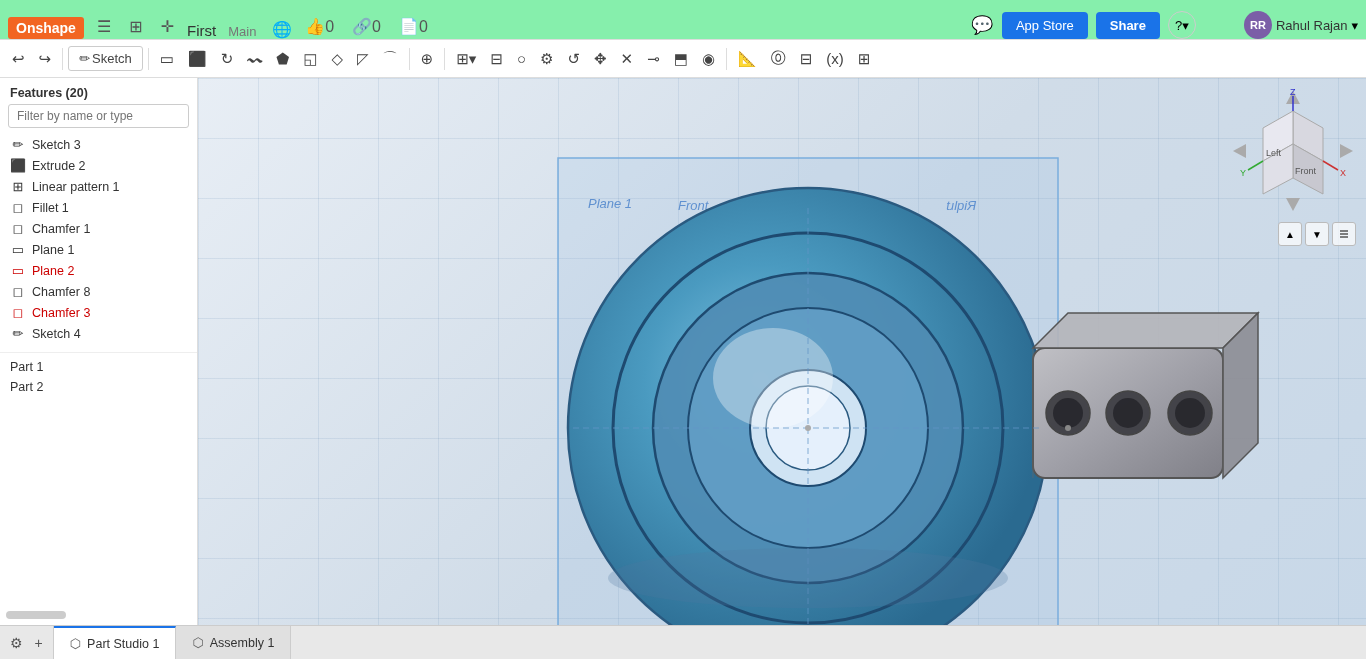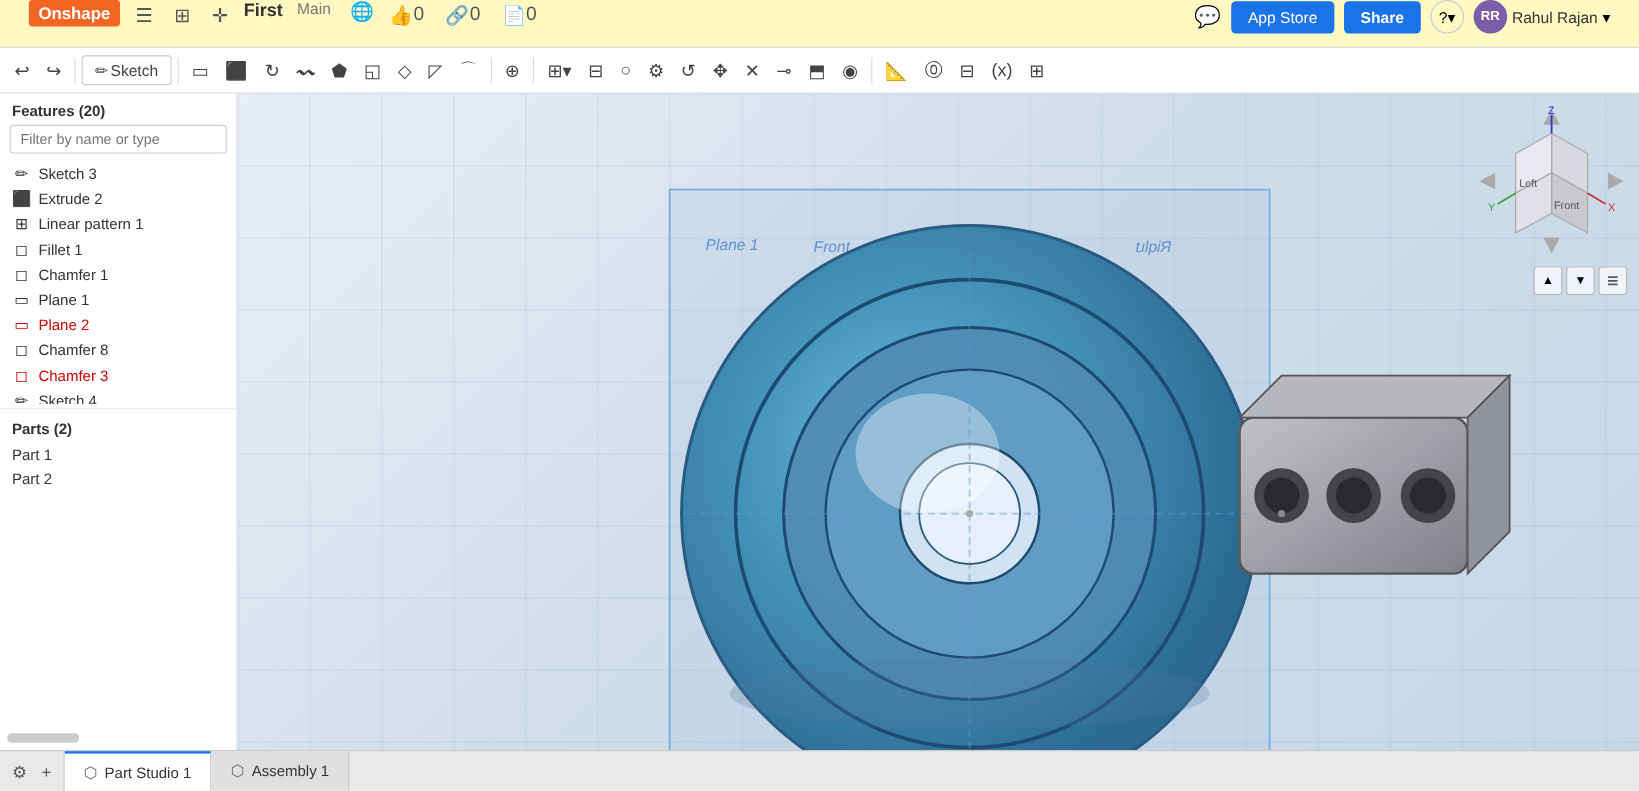--- a/index.html
+++ b/index.html
@@ -1,25 +1,25 @@
 <!DOCTYPE html>
 <html><head>
   <meta charset="utf-8">
   <style>
     * { box-sizing: border-box; margin: 0; padding: 0; }
     body { font-family: 'Segoe UI', Arial, sans-serif; font-size: 13px; background: #f0f0f0; overflow: hidden; width: 1366px; height: 659px; display: flex; flex-direction: column; }
 
     
     .top-nav {
       height: 40px;
-      background: #fef9c3;
+      background: #86efac;
       border-bottom: 1px solid #ddd;
       display: flex;
-      align-items: flex-start;
-      padding: 0 24px;
+      align-items: flex-end;
+      padding: 0 8px;
       gap: 8px;
       flex-shrink: 0;
     }
     .onshape-logo {
       background: #f26522;
       color: #fff;
       font-weight: bold;
       font-size: 14px;
       padding: 3px 8px;
       border-radius: 3px;
@@ -29,21 +29,21 @@
       background: none;
       border: none;
       cursor: pointer;
       padding: 3px 5px;
       font-size: 16px;
       color: #555;
       display: flex;
       align-items: center;
     }
     .nav-doc-name {
-      font-weight: bold;
+      font-weight: normal;
       font-size: 15px;
       color: #333;
     }
     .nav-doc-branch {
       font-size: 13px;
       color: #777;
       margin-left: 4px;
     }
     .nav-globe { font-size: 16px; color: #555; margin-left: 8px; cursor: pointer; }
     .nav-spacer { flex: 1; }
@@ -79,21 +79,21 @@
       align-items: center;
       justify-content: center;
       font-size: 13px;
     }
     .avatar-area { display: flex; align-items: center; gap: 4px; cursor: pointer; }
     .avatar-circle {
       width: 28px; height: 28px;
       background: #7b5ea7;
       border-radius: 50%;
       display: flex; align-items: center; justify-content: center;
-      color: #fff; font-size: 11px; font-weight: bold;
+      color: #fff; font-size: 11px; font-weight: bold; margin-left: 40px;
     }
     .avatar-name { font-size: 13px; color: #333; }
 
     
     .toolbar {
       height: 38px;
       background: #fff;
       border-bottom: 1px solid #ddd;
       display: flex;
       align-items: center;
@@ -457,21 +457,20 @@
         <div class="sidebar-item error">
           <span class="si-icon">◻</span>
           <span>Chamfer 3</span>
         </div>
         <div class="sidebar-item">
           <span class="si-icon">✏</span>
           <span>Sketch 4</span>
         </div>
       </div>
     <div class="sidebar-divider"></div>
-    <div class="parts-section">Parts (2)</div>
 
     <div id="parts-list">
         <div class="sidebar-item">
           <span>Part 1</span>
         </div>
         <div class="sidebar-item">
           <span>Part 2</span>
         </div>
       </div>
     <div style="flex:1"></div>

